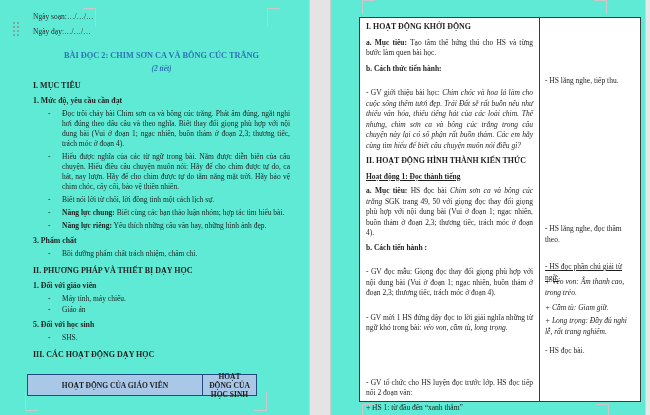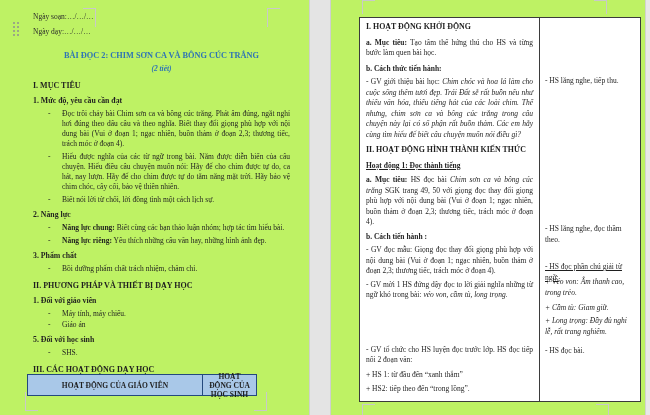--- a/index.html
+++ b/index.html
@@ -1,19 +1,19 @@
 <!DOCTYPE html>
 <html><head>
 <meta charset="utf-8">
 <style>
   html,body{margin:0;padding:0;}
   body{font-family:"Liberation Serif","DejaVu Serif",serif;background:#e4e4e4;}
   #viewport{position:relative;width:650px;height:415px;overflow:hidden;background:#e4e4e4;color:#1f1f1f;}
 
-  .page{position:absolute;top:0;background:#bef264;height:415px;padding-left:8px;}
+  .page{position:absolute;top:0;background:#5eead4;height:415px;padding-left:8px;}
   .page-left{left:0;width:310px;border-right:1px solid #cfcfcf;box-sizing:border-box;}
   .page-right{left:330px;width:320px;border-left:1px solid #cfcfcf;box-sizing:border-box;}
 
   
   .drag-handle{position:absolute;left:13px;top:22px;display:grid;grid-template-columns:repeat(2,4px);grid-auto-rows:4px;}
   .drag-handle i{width:2px;height:2px;border-radius:50%;background:#8f8f8f;display:block;}
 
   
   .cm{position:absolute;border:0 solid #c9c9c9;}
 
@@ -34,21 +34,21 @@
   .lp-cell{display:flex;align-items:center;justify-content:center;text-align:center;font-weight:bold;font-size:7.5px;line-height:9px;padding:1px 4px;box-sizing:border-box;}
   .lp-c1{width:175px;border-right:1px solid #24497C;}
   .lp-c2{flex:1;}
 
   
   .rp-table{position:absolute;left:28px;top:17px;width:282px;height:385px;border:1px solid #3b3b3b;box-sizing:border-box;display:flex;background:#fff;}
   .rp-gv{width:180px;border-right:1px solid #3b3b3b;box-sizing:border-box;padding:4px 6px 0 6px;font-size:7.5px;line-height:10.5px;}
   .rp-hs{flex:1;position:relative;font-size:7.5px;line-height:10.5px;}
   .rp-gv .sec-h{font-weight:bold;font-size:7.9px;}
   .rp-gv .p{text-align:justify;}
-  .mt3{margin-top:3px;} .mt4{margin-top:4px;} .mt5{margin-top:5px;}
+  .mt3{margin-top:14px;} .mt4{margin-top:4px;} .mt5{margin-top:5px;}
   .gap-big{margin-top:44px;}
   .u-bold{font-weight:bold;text-decoration:underline;}
   .it{font-style:italic;}
   .hs-item{position:absolute;left:5px;right:4px;text-align:left;}
 
   .right-edge{position:absolute;right:0;top:0;width:4px;height:415px;background:#e8e8e8;border-left:1px solid #d2d2d2;}
 </style>
 </head>
 <body>
 
@@ -82,21 +82,20 @@
       </div>
       <div class="li">
         <span class="dash">-</span>
         <span class="txt">Hiểu được nghĩa của các từ ngữ trong bài. Nắm được diễn biến của câu chuyện. Hiểu điều câu chuyện muốn nói: Hãy để cho chim được tự do, ca hát, nay lượn. Hãy để cho chim được tự do tắm nắng mặt trời. Hãy bảo vệ chim chóc, cây cối, bảo vệ thiên nhiên.</span>
       </div>
       <div class="li">
         <span class="dash">-</span>
         <span class="txt">Biết nói lời từ chối, lời đồng tình một cách lịch sự.</span>
       </div>
 
-      <div class="h-minor">2. Năng lực</div>
       <div class="li">
         <span class="dash">-</span>
         <span class="txt"><span class="lead-b">Năng lực chung:</span><span> Biết cùng các bạn thảo luận nhóm; hợp tác tìm hiểu bài.</span></span>
       </div>
       <div class="li">
         <span class="dash">-</span>
         <span class="txt"><span class="lead-b">Năng lực riêng:</span><span> Yêu thích những câu văn hay, những hình ảnh đẹp.</span></span>
       </div>
 
       <div class="h-minor">3. Phẩm chất</div>

